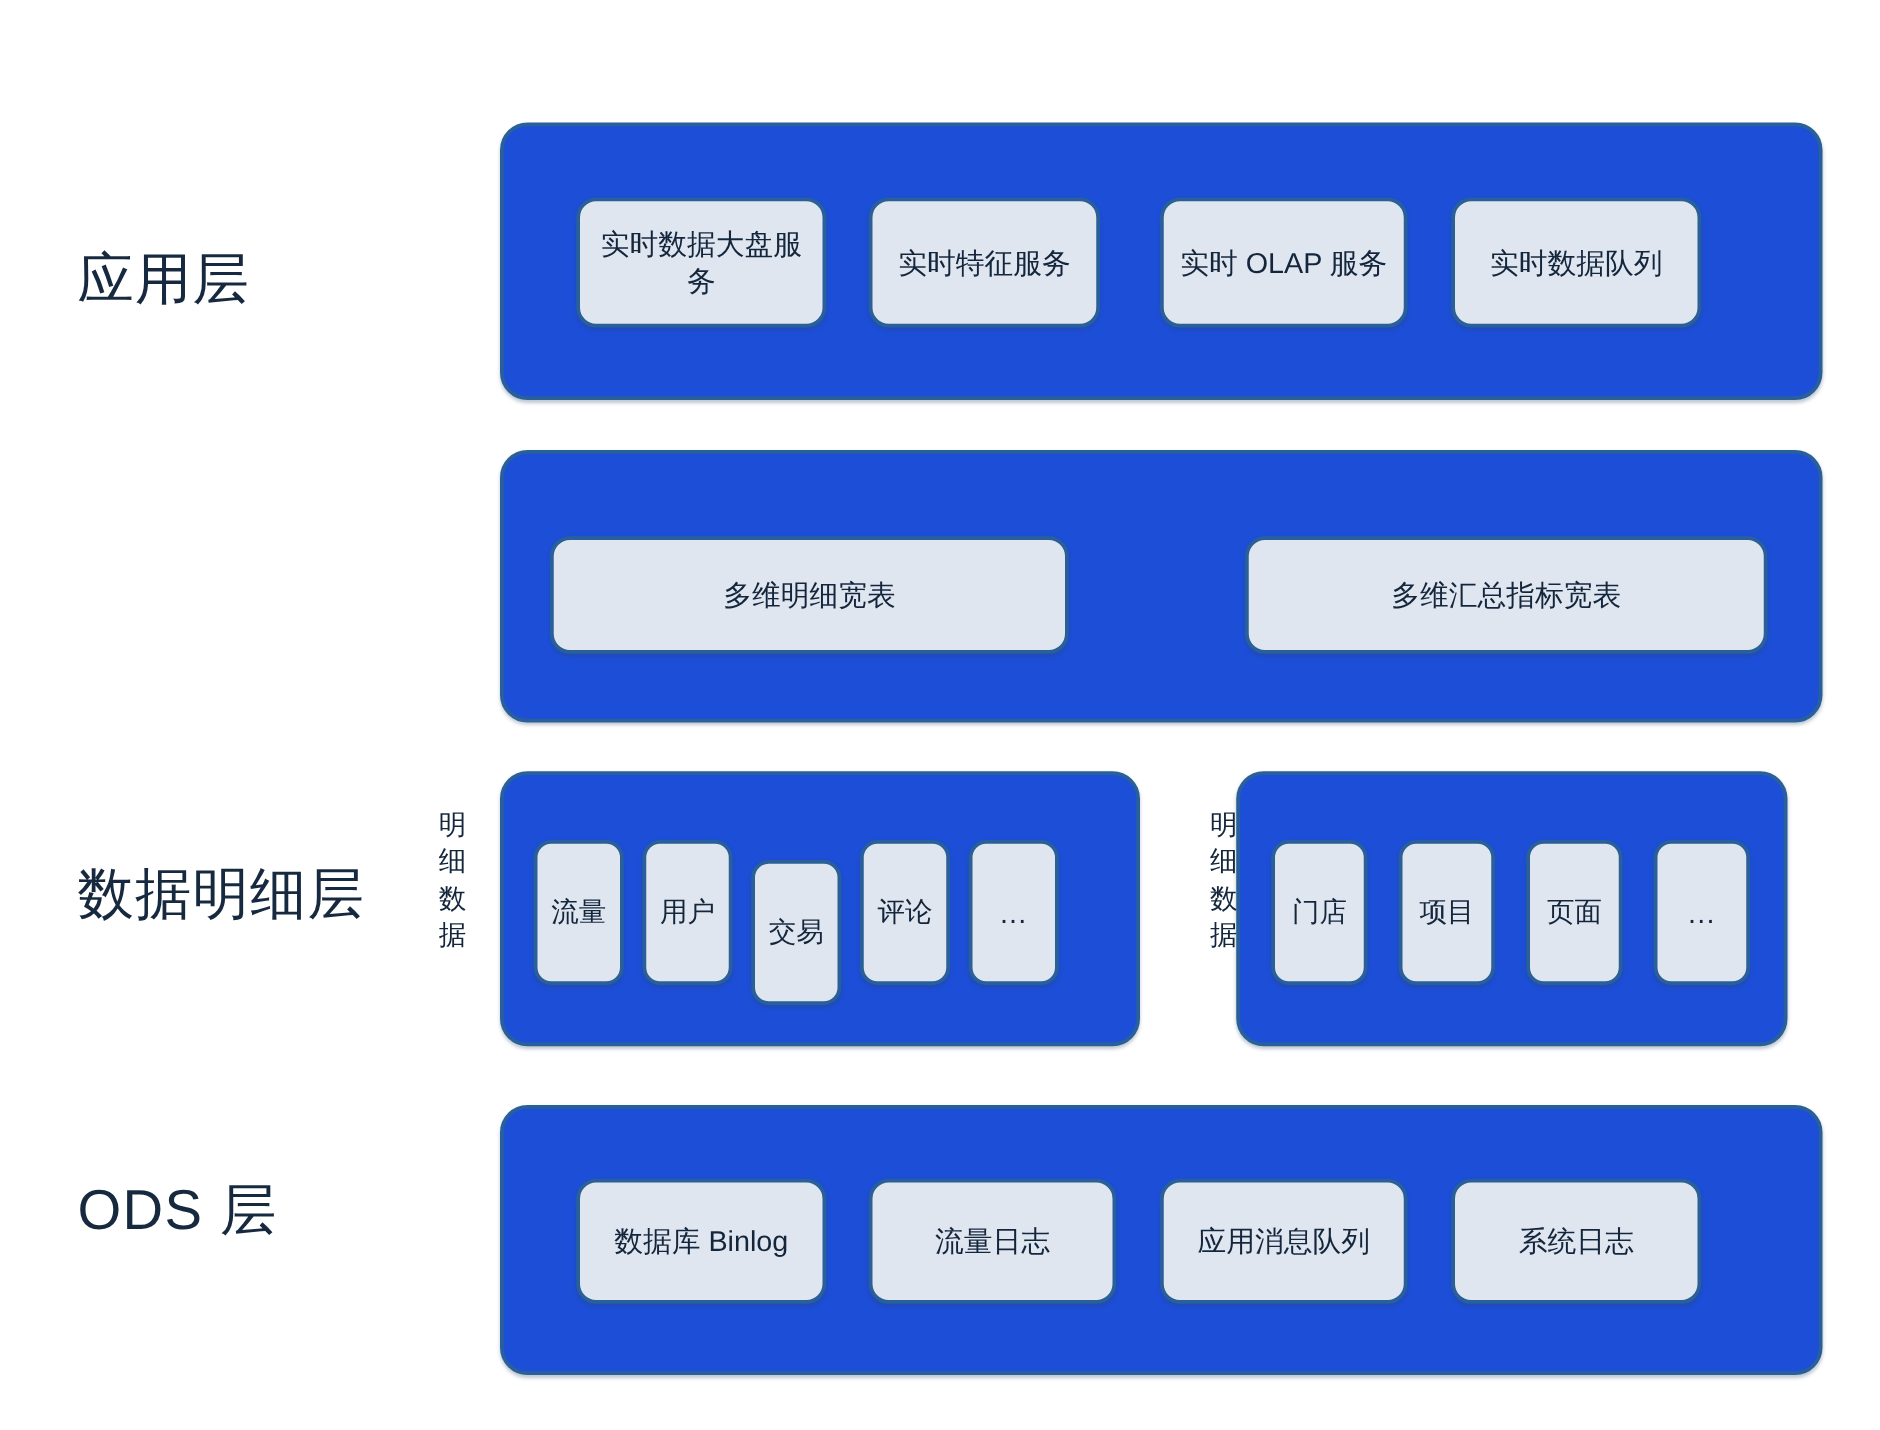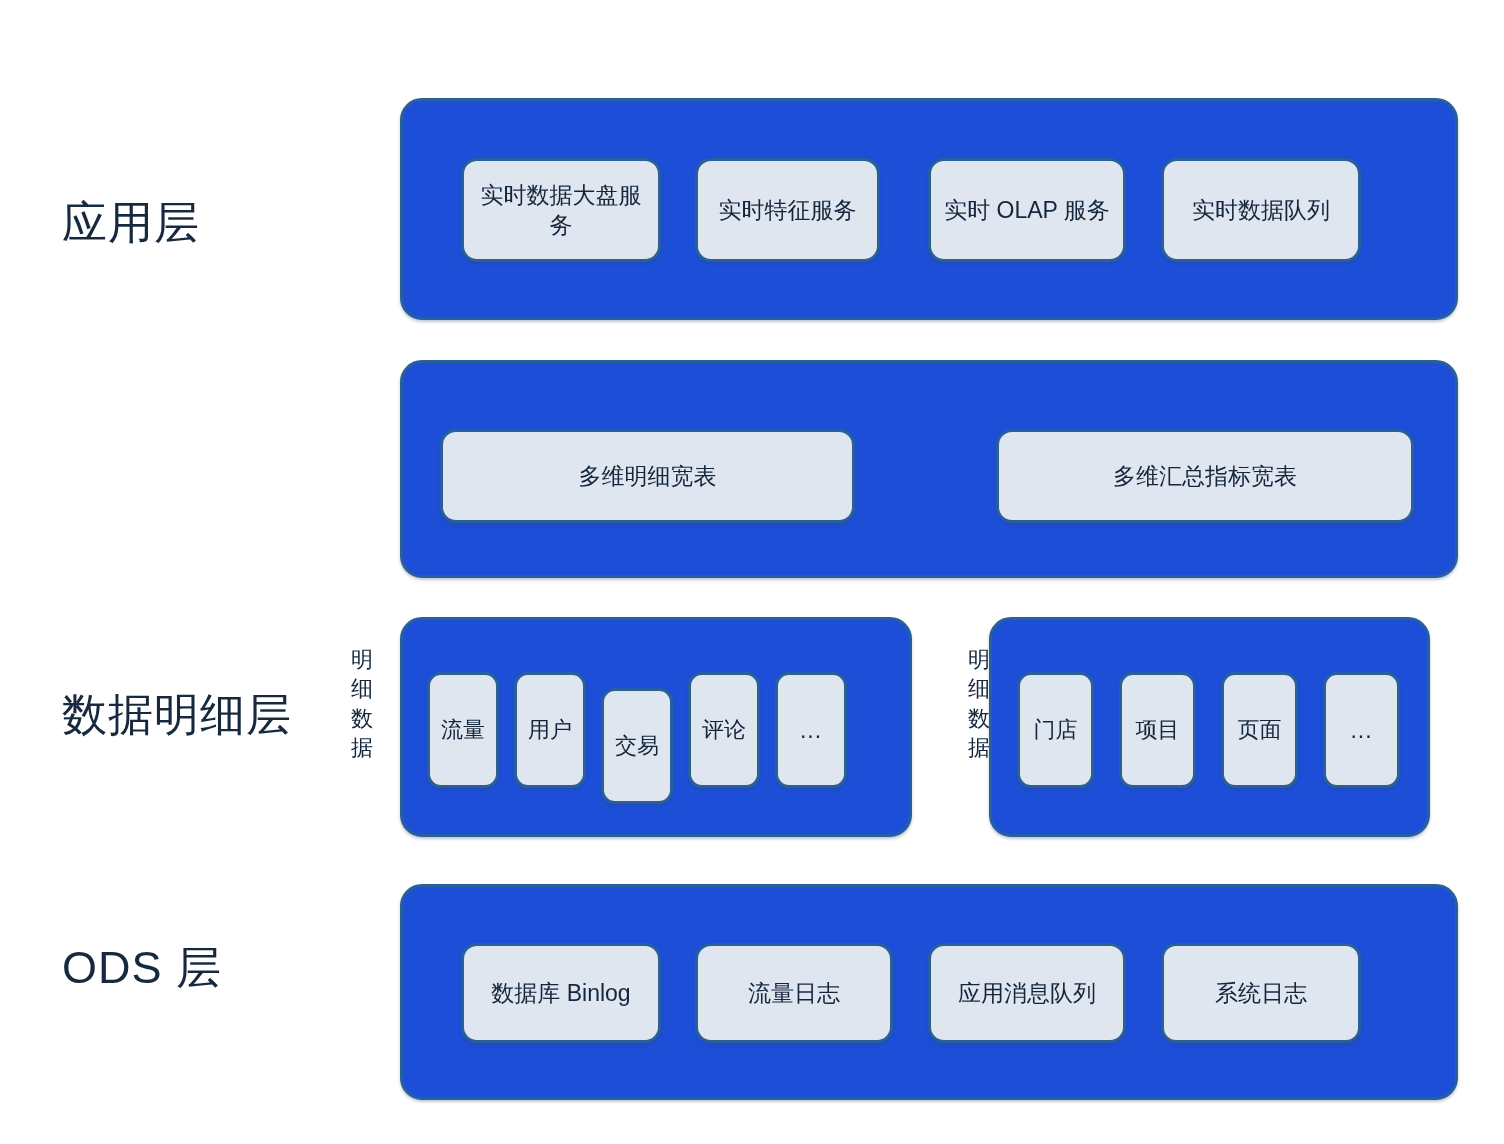--- a/index.html
+++ b/index.html
@@ -142,16 +142,16 @@
   <div class="layer-title" style="left:62px; top:945px;">ODS 层</div>
 
   <div class="layer-box" style="left:400px; top:884px; width:1058px; height:216px;">
 
     <div class="node" style="left:58px; top:56px; width:200px; height:100px;">数据库 Binlog</div>
 
     <div class="node" style="left:292px; top:56px; width:198px; height:100px;">流量日志</div>
 
     <div class="node" style="left:525px; top:56px; width:198px; height:100px;">应用消息队列</div>
 
-    <div class="node" style="left:758px; top:56px; width:200px; height:100px;border-radius:15px;">系统日志</div>
+    <div class="node" style="left:758px; top:56px; width:200px; height:100px;">系统日志</div>
   </div>
 
 </div>
 
 </body></html>

